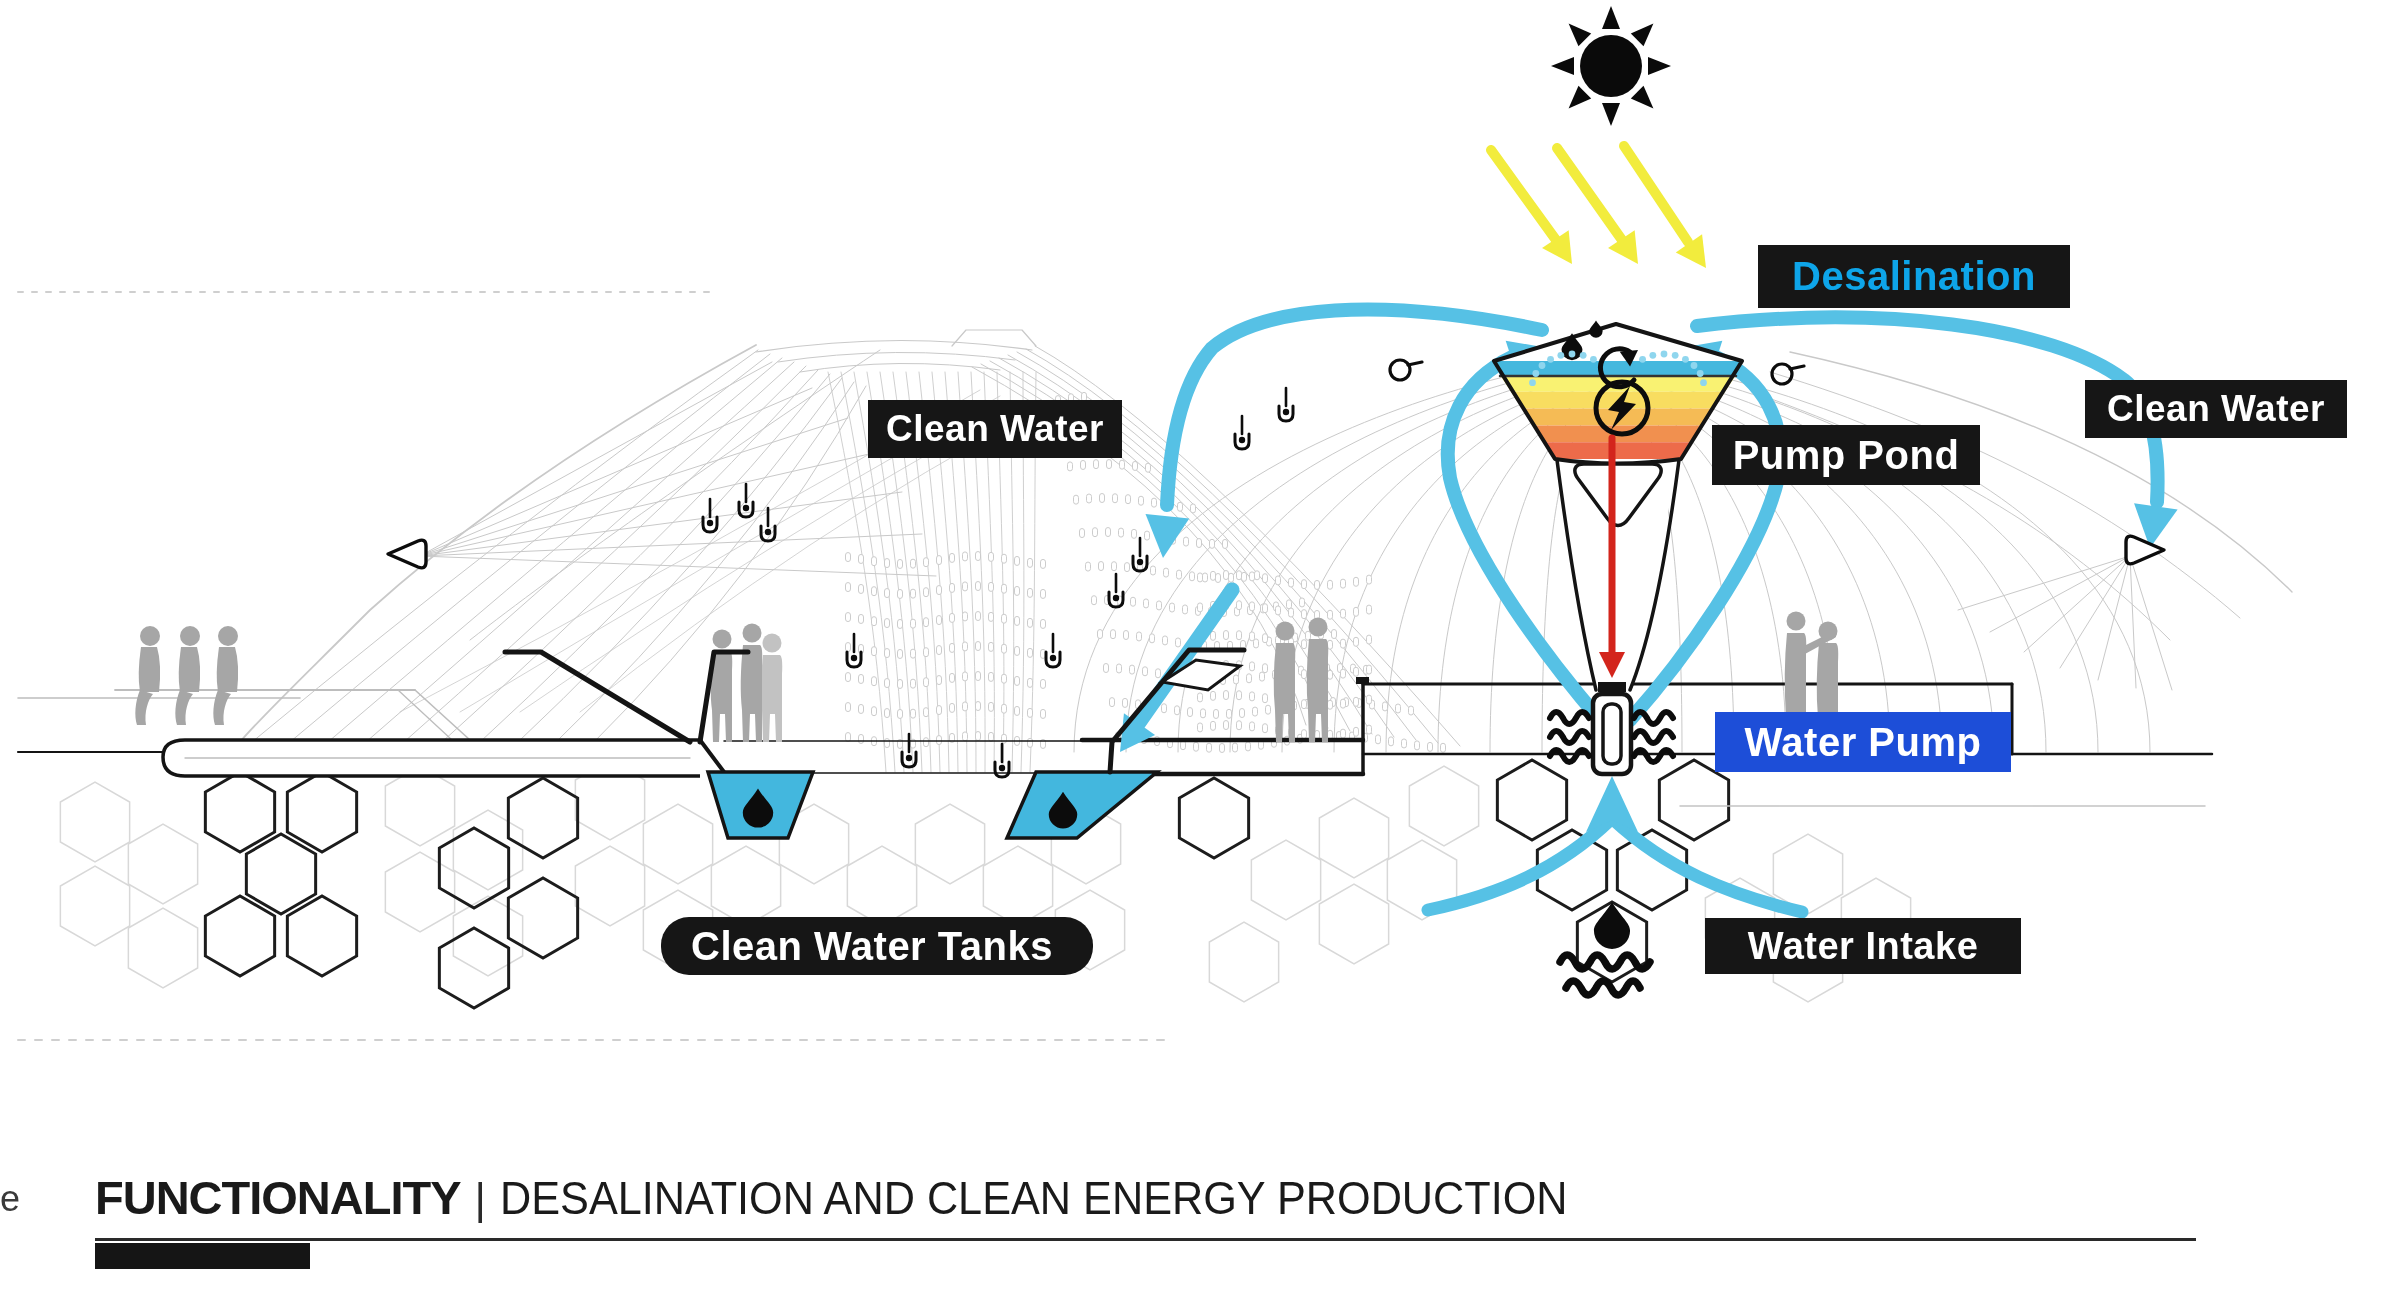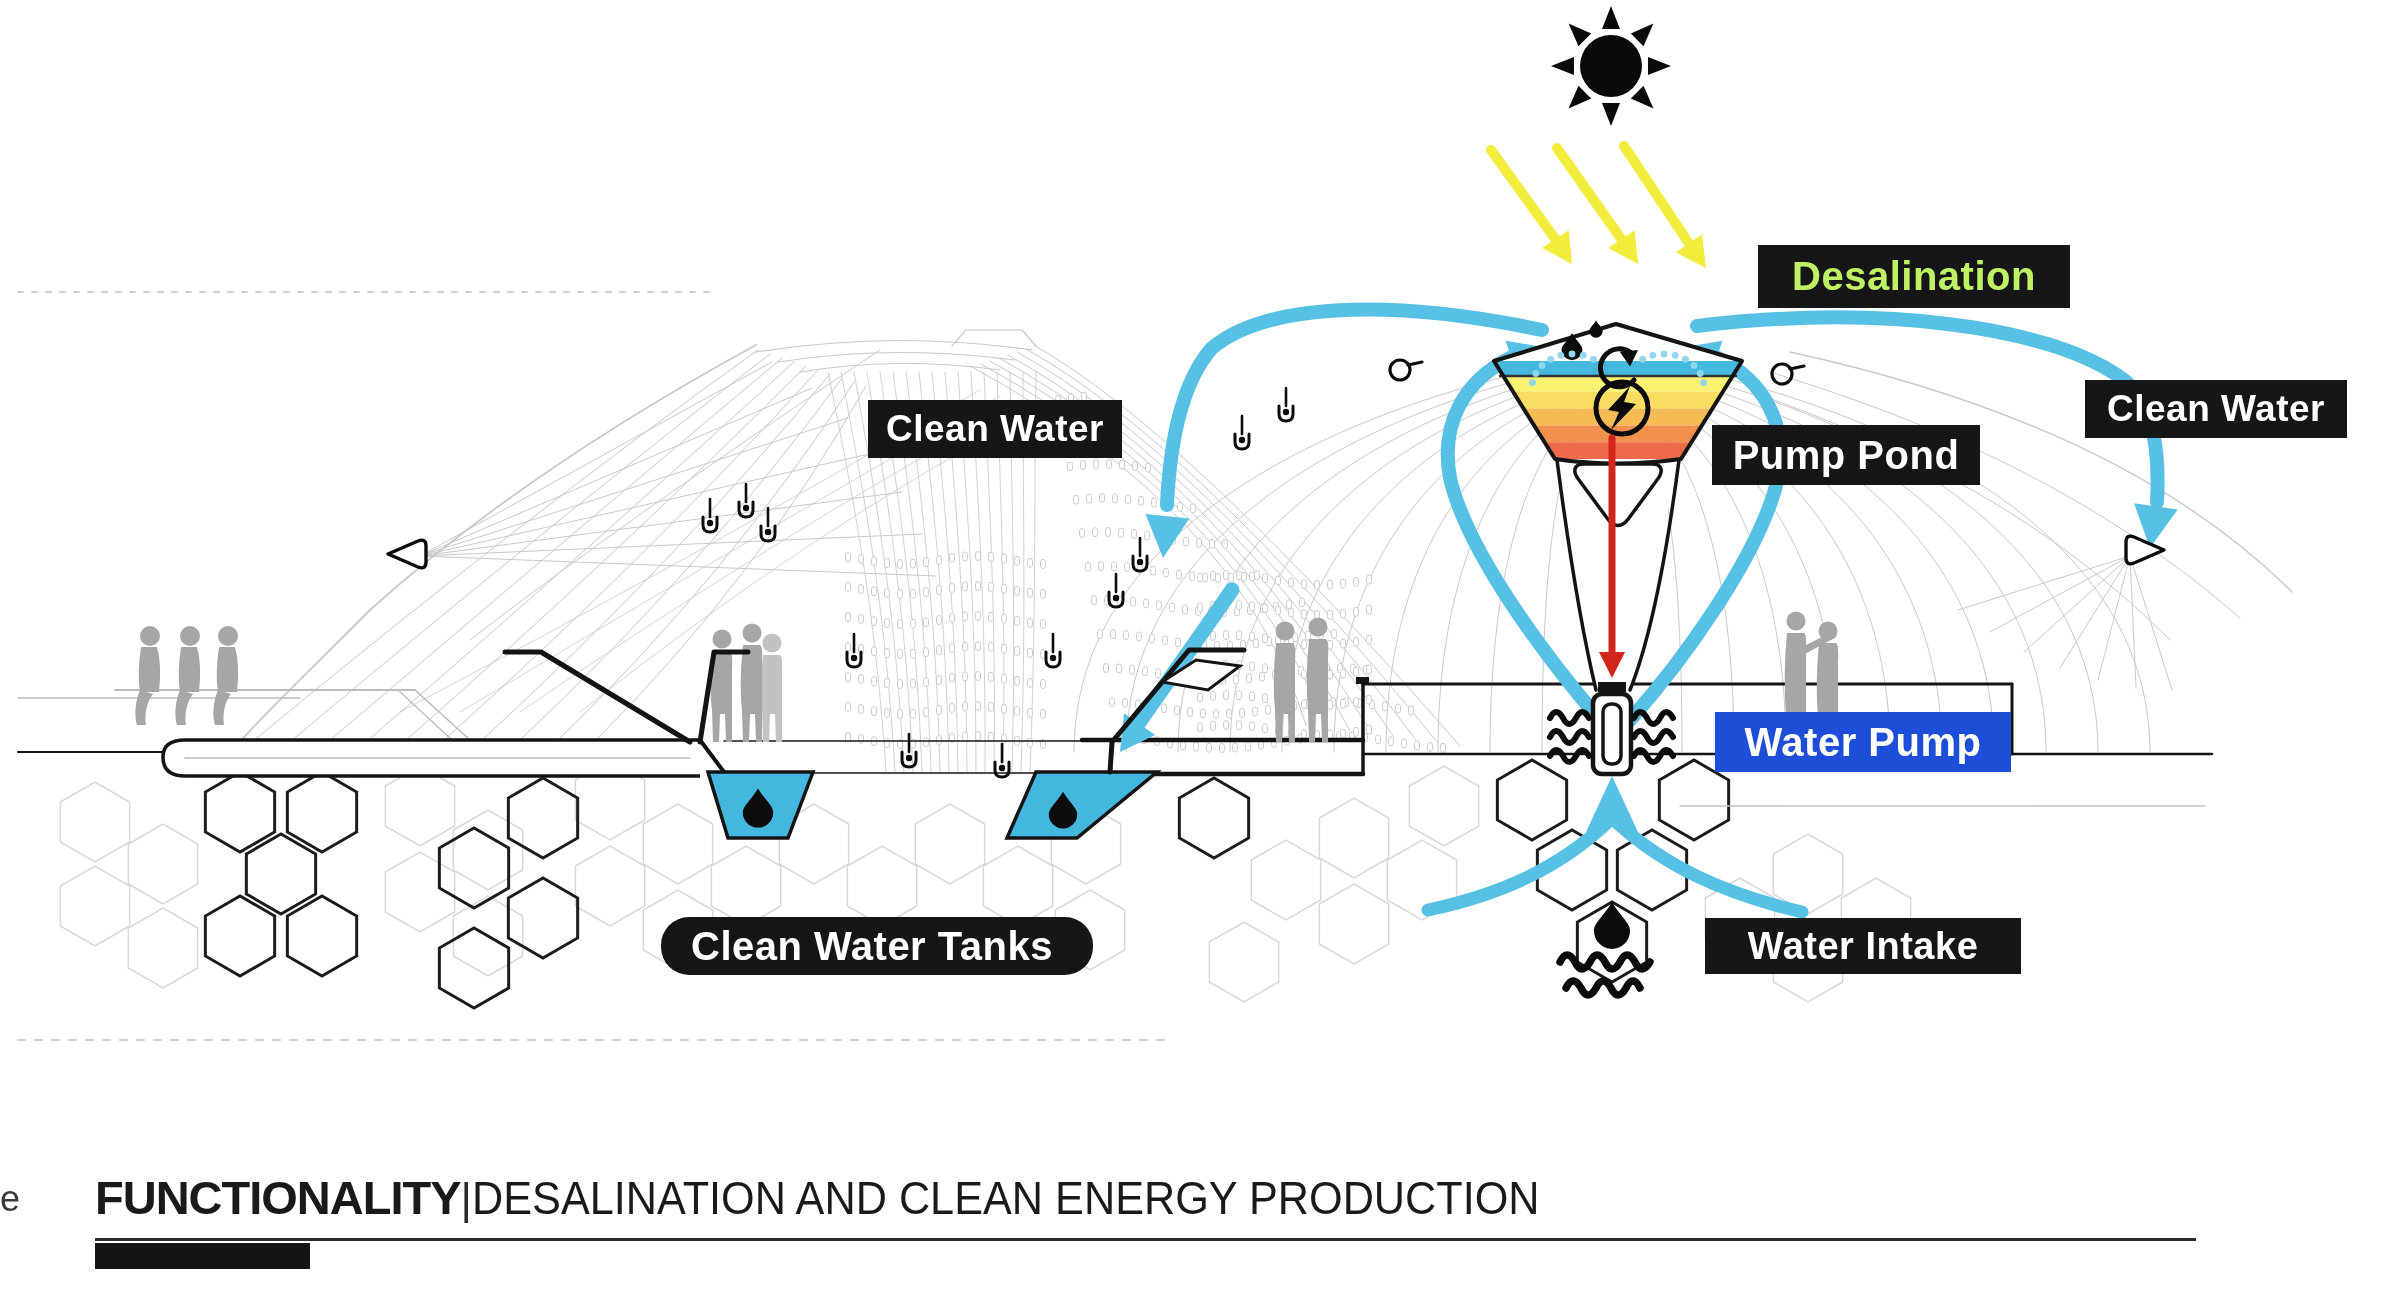--- a/index.html
+++ b/index.html
@@ -9,21 +9,21 @@
   .label{position:absolute;display:flex;align-items:center;justify-content:center;
          font-weight:700;font-size:40px;letter-spacing:.5px;white-space:nowrap;z-index:5;}
   #lbl-desalination{left:1758px;top:245px;width:312px;height:63px;}
   #lbl-clean-water-right{left:2085px;top:380px;width:262px;height:58px;font-size:37px;}
   #lbl-solar-pond{left:1712px;top:425px;width:268px;height:60px;}
   #lbl-water-pump{left:1715px;top:712px;width:296px;height:60px;}
   #lbl-water-intake{left:1705px;top:918px;width:316px;height:56px;font-size:38px;}
   #lbl-clean-water-left{left:868px;top:400px;width:254px;height:58px;font-size:37px;}
   #lbl-clean-water-tanks{left:661px;top:917px;width:432px;height:58px;justify-content:flex-start;padding-left:30px;box-sizing:border-box;}
   #title-block{position:absolute;left:95px;top:1170px;z-index:6;color:#1a1a1a;white-space:nowrap;}
-  #title-line1{font-size:47px;display:flex;align-items:baseline;gap:0;}
+  #title-line1{font-size:47px;display:flex;align-items:baseline;gap:14px;}
   #title-heading{font-weight:800;letter-spacing:-1px;}
   #title-sep{font-weight:300;color:#2a2a2a;font-size:44px;}
   #title-sub{font-weight:400;letter-spacing:0px;transform:scaleX(.92);transform-origin:left;}
   #title-underline{position:absolute;left:95px;top:1238px;width:2101px;height:3px;background:#2a2a2a;z-index:6;}
   #title-tab{position:absolute;left:95px;top:1243px;width:215px;height:26px;background:#151515;z-index:6;}
   #edge-char{position:absolute;left:0px;top:1178px;font-size:36px;color:#3a3a3a;z-index:6;}
 </style>
 </head>
 <body>
 
@@ -721,21 +721,21 @@
         <path d="M1491,150 L1556,240" fill="none" stroke="#f2ec3d" stroke-width="10" stroke-linecap="round" stroke-linejoin="round"></path>
         <polygon points="1572,264 1542.0461894038376,247.91369430946835 1568.6717988226487,230.16328803026104" fill="#f2ec3d"></polygon>
         <path d="M1557,148 L1622,240" fill="none" stroke="#f2ec3d" stroke-width="10" stroke-linecap="round" stroke-linejoin="round"></path>
         <polygon points="1638,264 1608.0461894038376,247.91369430946835 1634.6717988226487,230.16328803026104" fill="#f2ec3d"></polygon>
         <path d="M1624,146 L1688,242" fill="none" stroke="#f2ec3d" stroke-width="10" stroke-linecap="round" stroke-linejoin="round"></path>
         <polygon points="1706,268 1675.7686255687902,252.44159391197158 1702.0787757013911,234.22687458940172" fill="#f2ec3d"></polygon>
       </g>
     </svg>
 
   <div class="label" id="lbl-clean-water-left" style="background: rgb(22, 22, 22); color: rgb(255, 255, 255);">Clean Water</div>
-  <div class="label" id="lbl-desalination" style="background: rgb(22, 22, 22); color: #bef264;">Desalination</div>
+  <div class="label" id="lbl-desalination" style="background: rgb(22, 22, 22); color: #0ea5e9;">Desalination</div>
   <div class="label" id="lbl-clean-water-right" style="background: rgb(22, 22, 22); color: rgb(255, 255, 255);">Clean Water</div>
   <div class="label" id="lbl-solar-pond" style="background: rgb(22, 22, 22); color: rgb(255, 255, 255);">Pump Pond</div>
   <div class="label" id="lbl-water-pump" style="background: #1d4ed8; color: rgb(255, 255, 255);">Water Pump</div>
   <div class="label" id="lbl-water-intake" style="background: rgb(22, 22, 22); color: rgb(255, 255, 255);">Water Intake</div>
   <div class="label" id="lbl-clean-water-tanks" style="background: rgb(22, 22, 22); color: rgb(255, 255, 255); border-radius: 28px;">Clean Water Tanks</div>
 
   <div id="edge-char">e</div>
   <div id="title-block">
     <div id="title-line1">
       <span id="title-heading">FUNCTIONALITY</span>

